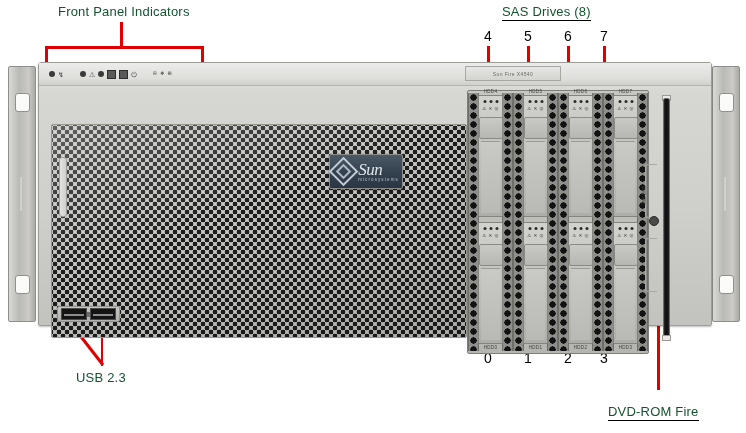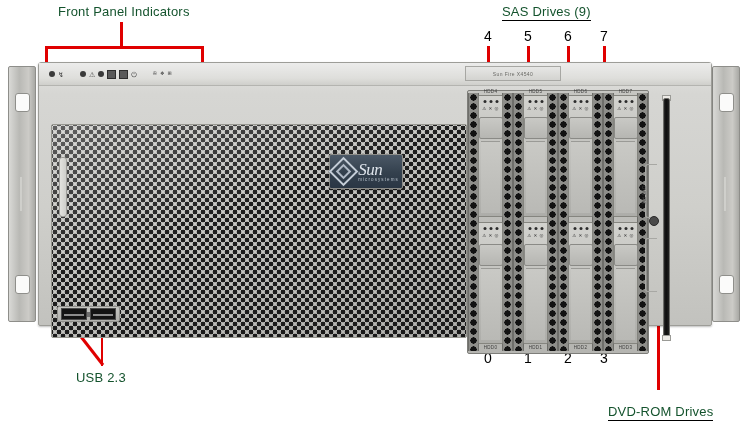--- a/index.html
+++ b/index.html
@@ -283,21 +283,21 @@
 <body>
 
 <div id="stage">
 
   <div class="callout" style="left:58px; top:4px;">Front Panel Indicators</div>
   <div class="lead v" style="left:120px; top:22px; height:26px;"></div>
   <div class="lead h" style="left:45px; top:46px; width:159px;"></div>
   <div class="lead v" style="left:45px; top:46px; height:22px;"></div>
   <div class="lead v" style="left:201px; top:46px; height:22px;"></div>
 
-  <div class="callout underline" style="left:502px; top:4px;">SAS Drives (9)</div>
+  <div class="callout underline" style="left:502px; top:4px;">SAS Drives (8)</div>
 
   <div class="numlabel" style="left:480px; top:28px;">4</div>
   <div class="lead v" style="left:487px; top:46px; height:22px;"></div>
 
   <div class="numlabel" style="left:520px; top:28px;">5</div>
   <div class="lead v" style="left:527px; top:46px; height:22px;"></div>
 
   <div class="numlabel" style="left:560px; top:28px;">6</div>
   <div class="lead v" style="left:567px; top:46px; height:22px;"></div>
 
@@ -310,21 +310,21 @@
   <div class="lead v" style="left:527px; top:318px; height:28px;"></div>
   <div class="numlabel" style="left:520px; top:350px;">1</div>
 
   <div class="lead v" style="left:567px; top:318px; height:28px;"></div>
   <div class="numlabel" style="left:560px; top:350px;">2</div>
 
   <div class="lead v" style="left:603px; top:318px; height:28px;"></div>
   <div class="numlabel" style="left:596px; top:350px;">3</div>
 
   <div class="lead v" style="left:657px; top:290px; height:100px;"></div>
-  <div class="callout underline" style="left:608px; top:404px;">DVD-ROM Drives</div>
+  <div class="callout underline" style="left:608px; top:404px;">DVD-ROM Fire</div>
 
   <svg class="diag" style="left:0;top:0;width:746px;height:433px;overflow:visible;">
     <line x1="103" y1="365" x2="68" y2="320" stroke="#e00000" stroke-width="3"></line>
   </svg>
   <div class="lead thin" style="left:101px; top:318px; height:48px;"></div>
   <div class="callout" style="left:76px; top:370px;">USB 2.3</div>
 
   <div class="ear" id="ear-left">
     <div class="hole top"></div>
     <div class="seam"></div>

